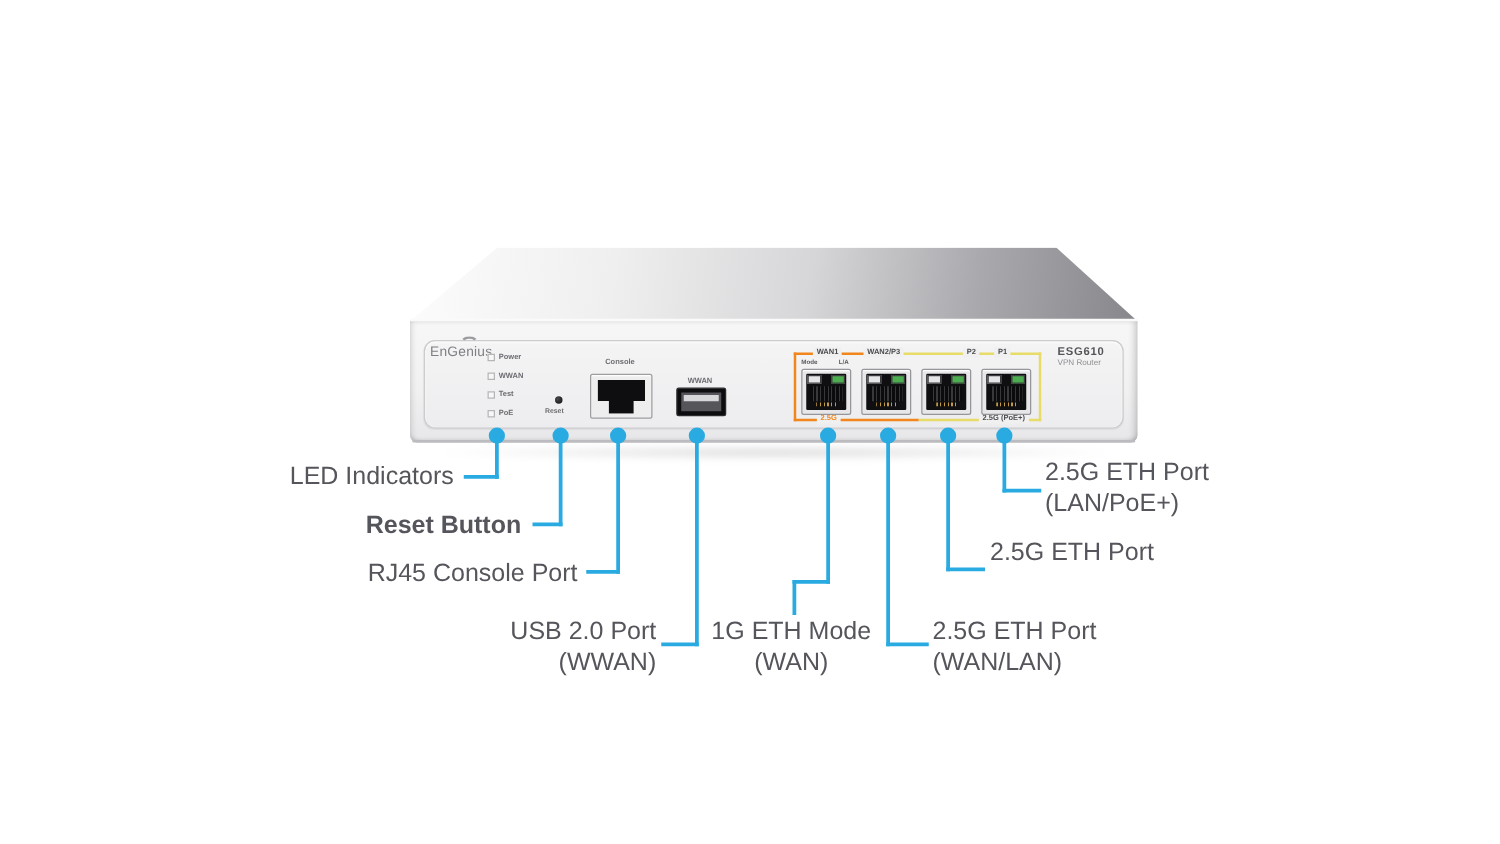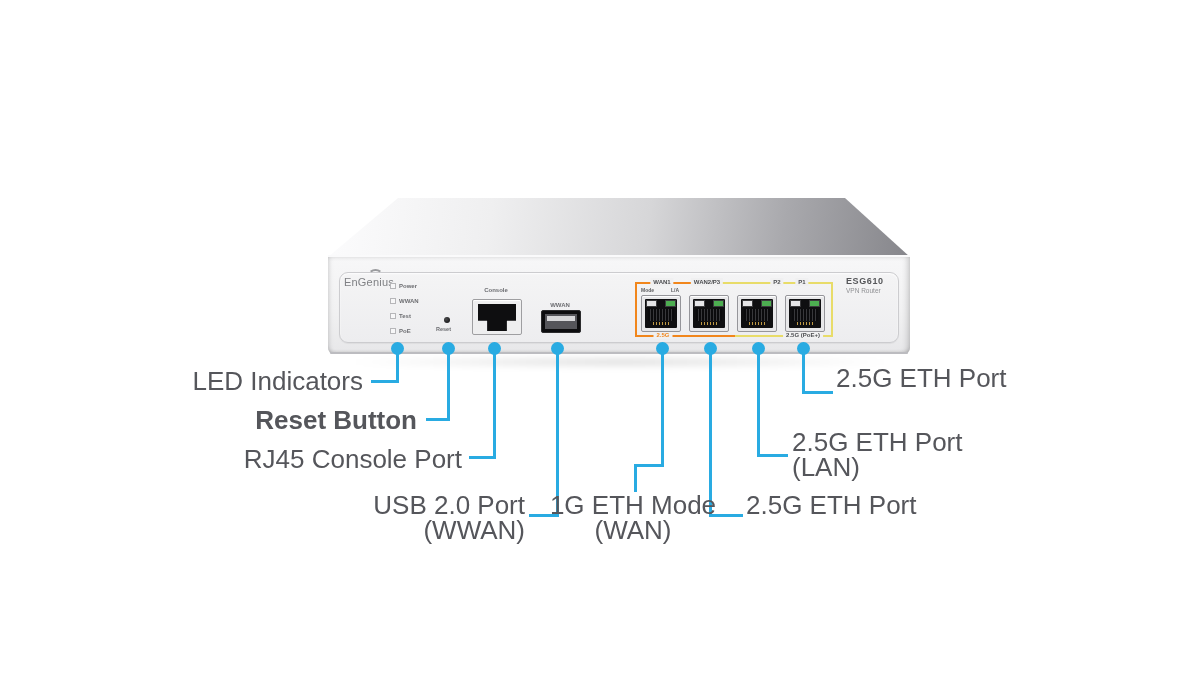--- a/index.html
+++ b/index.html
@@ -73,21 +73,21 @@
   .seg.o{background:var(--orange,#F1861C);}
   .seg.y{background:var(--yellow,#E8DC69);}
   .bk-lbl{position:absolute;transform:translateX(-50%);font-size:6px;font-weight:bold;color:#4b4c4f;
     background:#f0f0f1;padding:0 3px;line-height:8px;white-space:nowrap;}
   .bk-lbl.orange{color:var(--orange,#F1861C);}
   .tiny-lbl{position:absolute;font-size:5px;font-weight:bold;color:#5a5b5e;line-height:5px;}
 
   
   .dot{position:absolute;width:13px;height:13px;border-radius:50%;background:var(--accent,#29ABE2);}
   .cseg{position:absolute;background:var(--accent,#29ABE2);}
-  .callout{position:absolute;font-size:26px;line-height:25px;color:var(--labelc,#55565B);white-space:nowrap;}
+  .callout{position:absolute;font-size:20px;line-height:25px;color:var(--labelc,#55565B);white-space:nowrap;}
   .callout .l2{display:block;}
   .ta-r{text-align:right;}
   .ta-c{text-align:center;transform:translateX(-50%);}
 </style>
 </head>
 <body>
 
 <div class="scene">
 
   <div class="dev-shadow"></div>
@@ -220,22 +220,23 @@
   <div class="callout ta-r" style="right:675px;top:493px;">
     <span>USB 2.0 Port</span>
     <span class="l2">(WWAN)</span>
   </div>
   <div class="callout ta-c" style="left:633px;top:493px;">
     <span>1G ETH Mode</span>
     <span class="l2">(WAN)</span>
   </div>
   <div class="callout" style="left:746px;top:493px;">
     <span>2.5G ETH Port</span>
+    <span class="l2">(WAN/LAN)</span>
   </div>
   <div class="callout" style="left:792px;top:430px;">
     <span>2.5G ETH Port</span>
-    <span class="l2">(LAN)</span>
   </div>
   <div class="callout" style="left:836px;top:366px;">
     <span>2.5G ETH Port</span>
+    <span class="l2">(LAN/PoE+)</span>
   </div>
 
 </div>
 
 </body></html>

